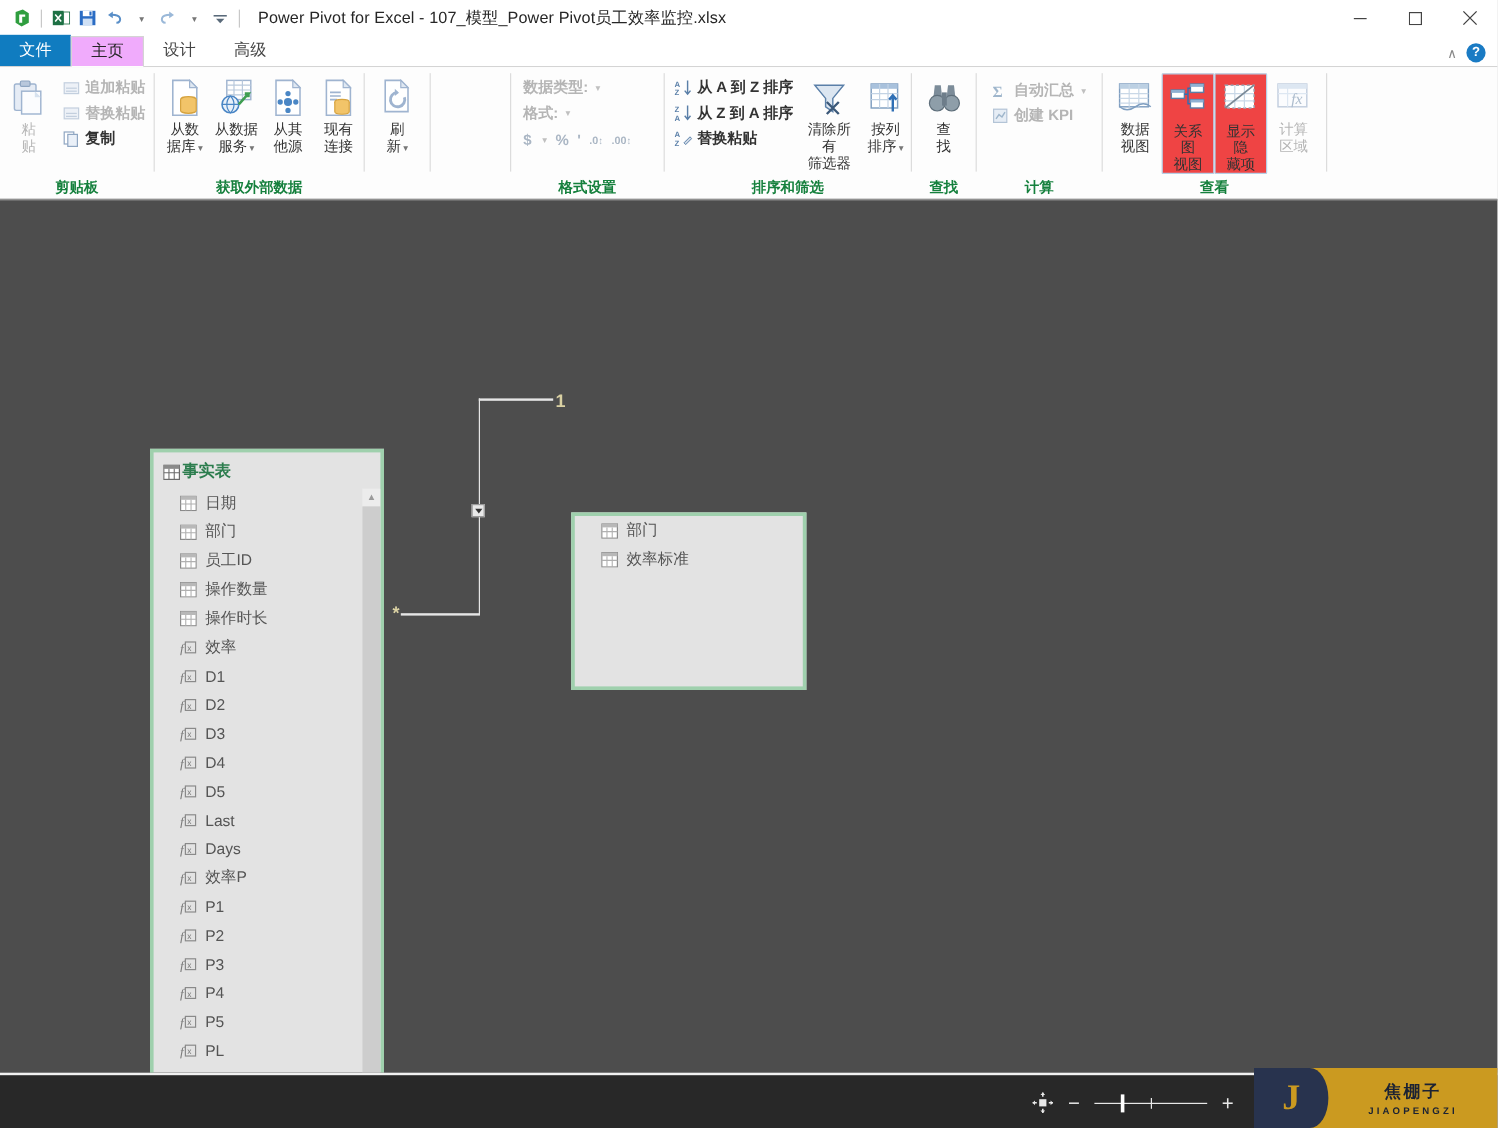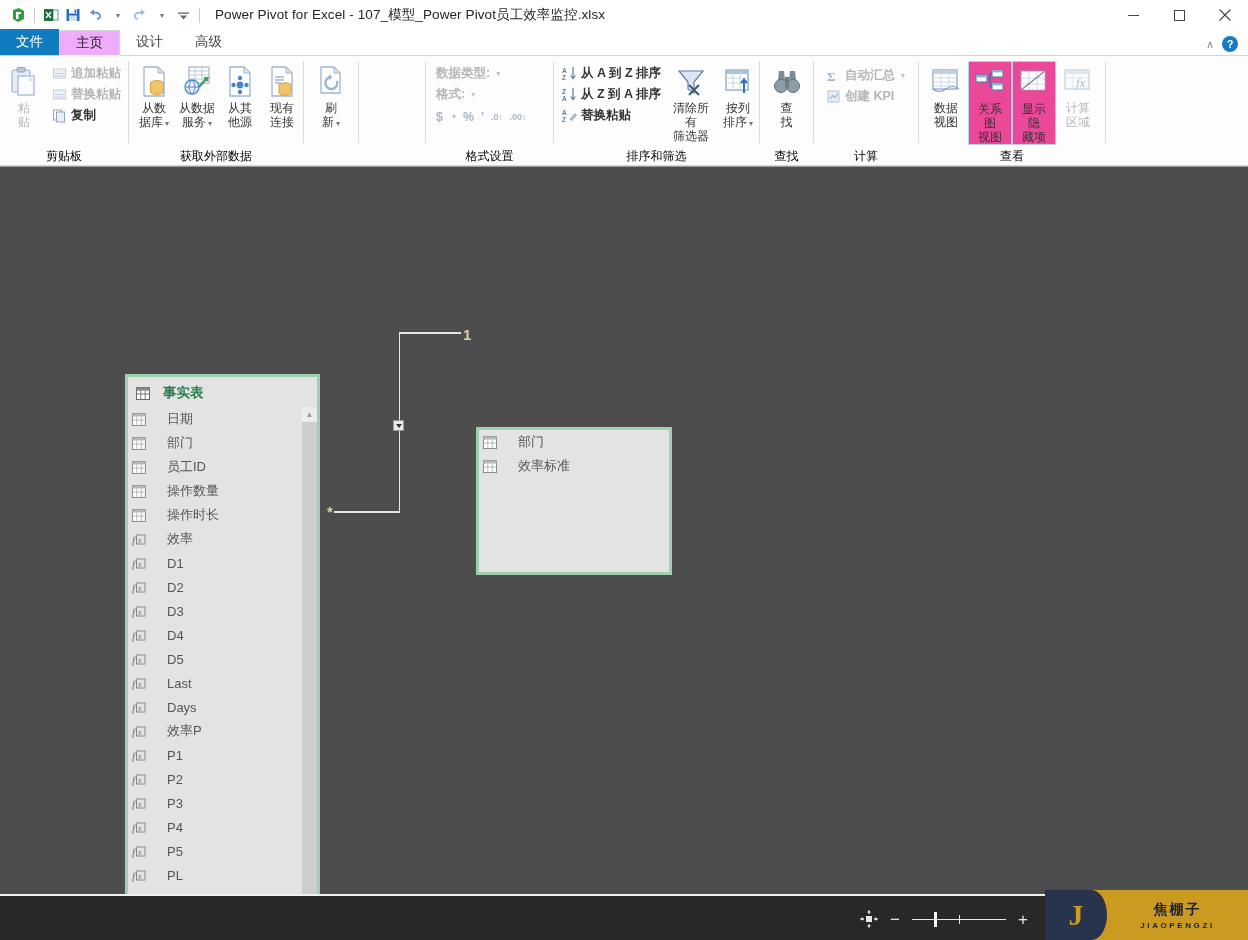--- a/index.html
+++ b/index.html
@@ -49,33 +49,33 @@
 
   
   .ribbon {
     position:absolute; top:56px; left:0; width:1248px; height:110px;
     background:#fdfdfd; border-bottom:1px solid #d4d4d4;
     display:flex; align-items:stretch;
   }
   .rgroup { position:relative; display:flex; flex-direction:column; height:110px; }
   .rgroup-body { flex:1; display:flex; align-items:flex-start; padding-top:5px; }
   .rgroup-label {
-    height:20px; text-align:right; font-size:12px; color:#000000;
-    display:flex; align-items:center; justify-content:center;
+    height:20px; text-align:right; font-size:12px; color:#15803d;
+    display:flex; align-items:center; justify-content:center;font-weight:bold;
   }
   .rsep { width:1px; background:#dcdcdc; margin:5px 0 22px 0; align-self:stretch; }
 
   .bigbtn {
     display:flex; flex-direction:column; align-items:center; justify-content:flex-start;
     padding:3px 4px 0 4px; min-width:42px; cursor:default;
   }
   .bigbtn .ic { height:36px; display:flex; align-items:center; justify-content:center; }
   .bigbtn .lbl { font-size:12px; color:#333; text-align:center; line-height:14px; margin-top:1px;}
   .bigbtn.dim .lbl { color:#b5b5b5; }
-  .bigbtn.on { background:#ec4899; border:1px solid #b6cfe6; border-radius:1px; }
+  .bigbtn.on { background:#ef4444; border:1px solid #b6cfe6; border-radius:1px; }
 
   .smallrow {
     display:flex; align-items:center; gap:4px; height:21px; padding:0 4px;
     font-size:12.5px; color:#333; cursor:default; white-space:nowrap;
   }
   .smallrow.dim { color:#b5b5b5; }
   .stack { display:flex; flex-direction:column; padding-top:2px;font-weight:bold; }
 
   .caret { font-size:8px; color:#777; margin-left:2px; }
   .caret.dim { color:#c0c0c0; }
@@ -85,26 +85,26 @@
     position:absolute; top:166px; left:0; width:1248px; height:728px;
     background:#4d4d4d; border-top:1px solid #9a9a9a;
     overflow:hidden;
   }
 
   .tablebox {
     position:absolute; background:#e3e3e3; border:3px solid #9fd0ad;
     display:flex; flex-direction:column;
   }
   .tb-title {
-    display:flex; align-items:center; gap:13px; padding:7px 8px 5px 8px;
+    display:flex; align-items:center; gap:2px; padding:7px 8px 5px 8px;
     font-size:13.5px; font-weight:bold; color:#2c7d4e;
   }
   .tb-fields { flex:1; overflow:hidden; position:relative; }
   .tb-field {
-    display:flex; align-items:center; gap:21px; height:24px; padding-left:4px;
+    display:flex; align-items:center; gap:7px; height:24px; padding-left:22px;
     font-size:13px; color:#555; white-space:nowrap;
   }
 
   
   .tb-scroll {
     position:absolute; right:0px; top:0; width:15px; bottom:0;
     background:#e8e8e8; display:flex; flex-direction:column;
   }
   .tb-scroll-btn {
     height:15px; display:flex; align-items:center; justify-content:center;

